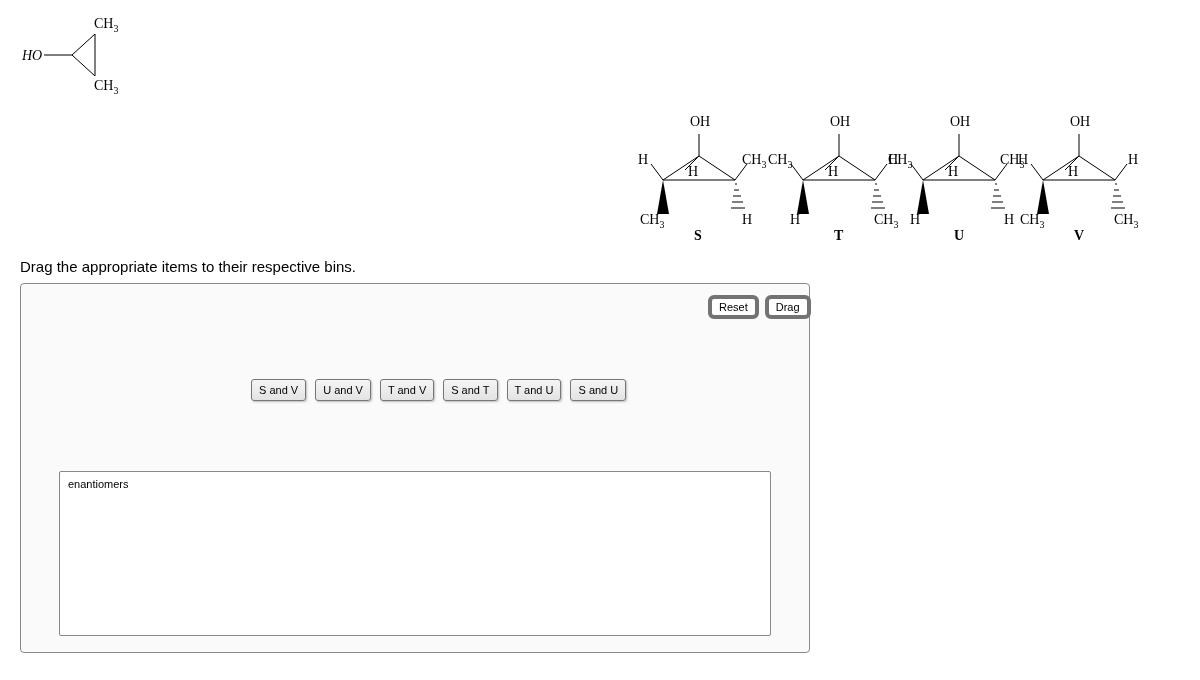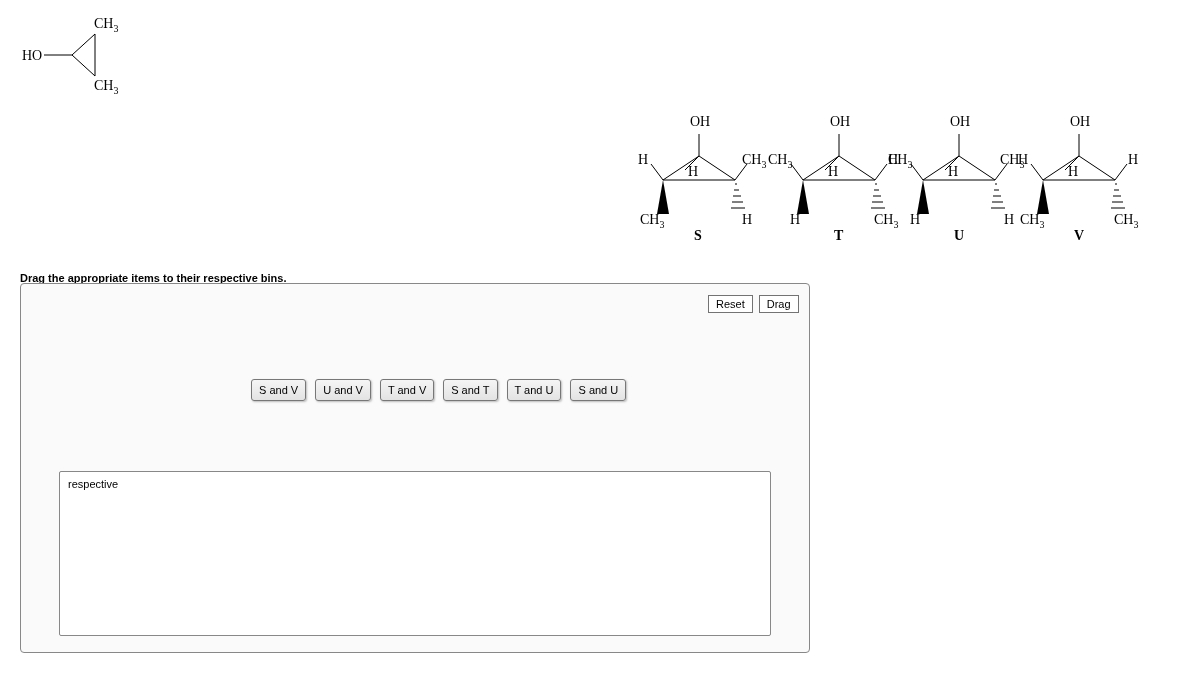--- a/index.html
+++ b/index.html
@@ -18,47 +18,47 @@
   .chem {
     font-family: "Times New Roman", Times, serif;
     font-size: 14px;
   }
   .sub { font-size: 10px; vertical-align: sub; }
   .abs-label { position: absolute; }
 
   .instruction {
     position: absolute;
     left: 20px;
-    top: 272px;
-    font-size: 11px;
-    font-weight: bold;
+    top: 258px;
+    font-size: 15px;
+    font-weight: normal;
   }
   .sort-area {
     position: absolute;
     left: 20px;
     top: 283px;
     width: 790px;
     height: 370px;
     border: 1px solid #888;
     border-radius: 4px;
     background: #fafafa;
   }
   .btn-row {
     position: absolute;
     left: 708px;
     top: 295px;
     display: flex;
     gap: 6px;
   }
   .btn {
-    border: 1px solid #737373;
+    border: 4px solid #737373;
     background: #fff;
     padding: 2px 7px;
     font-size: 11px;
-    border-radius: 0;
+    border-radius: 6px;
     cursor: pointer;
   }
   .drag-items {
     position: absolute;
     top: 95px;
     left: 230px;
     display: flex;
     gap: 9px;
   }
   .chip {
@@ -101,21 +101,21 @@
 <body>
 
 <div class="page">
 
   <svg class="chem-svg" style="left:22px; top:10px;" width="100" height="85">
     <line x1="22" y1="45" x2="50" y2="45" stroke="#000" stroke-width="1"></line>
     <line x1="50" y1="45" x2="73" y2="24" stroke="#000" stroke-width="1"></line>
     <line x1="50" y1="45" x2="73" y2="66" stroke="#000" stroke-width="1"></line>
     <line x1="73" y1="24" x2="73" y2="66" stroke="#000" stroke-width="1"></line>
   </svg>
-  <span class="abs-label chem" style="left:22px; top:48px;">HO</span>
+  <span class="abs-label chem" style="left:22px; top:48px;font-style:italic;">HO</span>
   <span class="abs-label chem" style="left:94px; top:16px;">CH<span class="sub">3</span></span>
   <span class="abs-label chem" style="left:94px; top:78px;">CH<span class="sub">3</span></span>
 
   <svg class="chem-svg" style="left:645px; top:120px;" width="108" height="110">
     <line x1="54" y1="14" x2="54" y2="36" stroke="#000" stroke-width="1"></line>
     <polygon points="18,60 54,36 90,60" fill="none" stroke="#000" stroke-width="1"></polygon>
     <line x1="18" y1="60" x2="6" y2="44" stroke="#000" stroke-width="1"></line>
     <line x1="90" y1="60" x2="102" y2="44" stroke="#000" stroke-width="1"></line>
 
     <polygon points="18,60 12,94 24,94" fill="#000"></polygon>
@@ -213,21 +213,21 @@
     <div class="drag-items">
       <div class="chip">S and V</div>
       <div class="chip">U and V</div>
       <div class="chip">T and V</div>
       <div class="chip">S and T</div>
       <div class="chip">T and U</div>
       <div class="chip">S and U</div>
     </div>
     <div class="bins">
       <div class="bin">
-        <span>respective</span>
+        <span>enantiomers</span>
       </div>
     </div>
   </div>
 
   <div class="btn-row">
     <button class="btn">Reset</button>
     <button class="btn">Drag</button>
   </div>
 
 </div>

